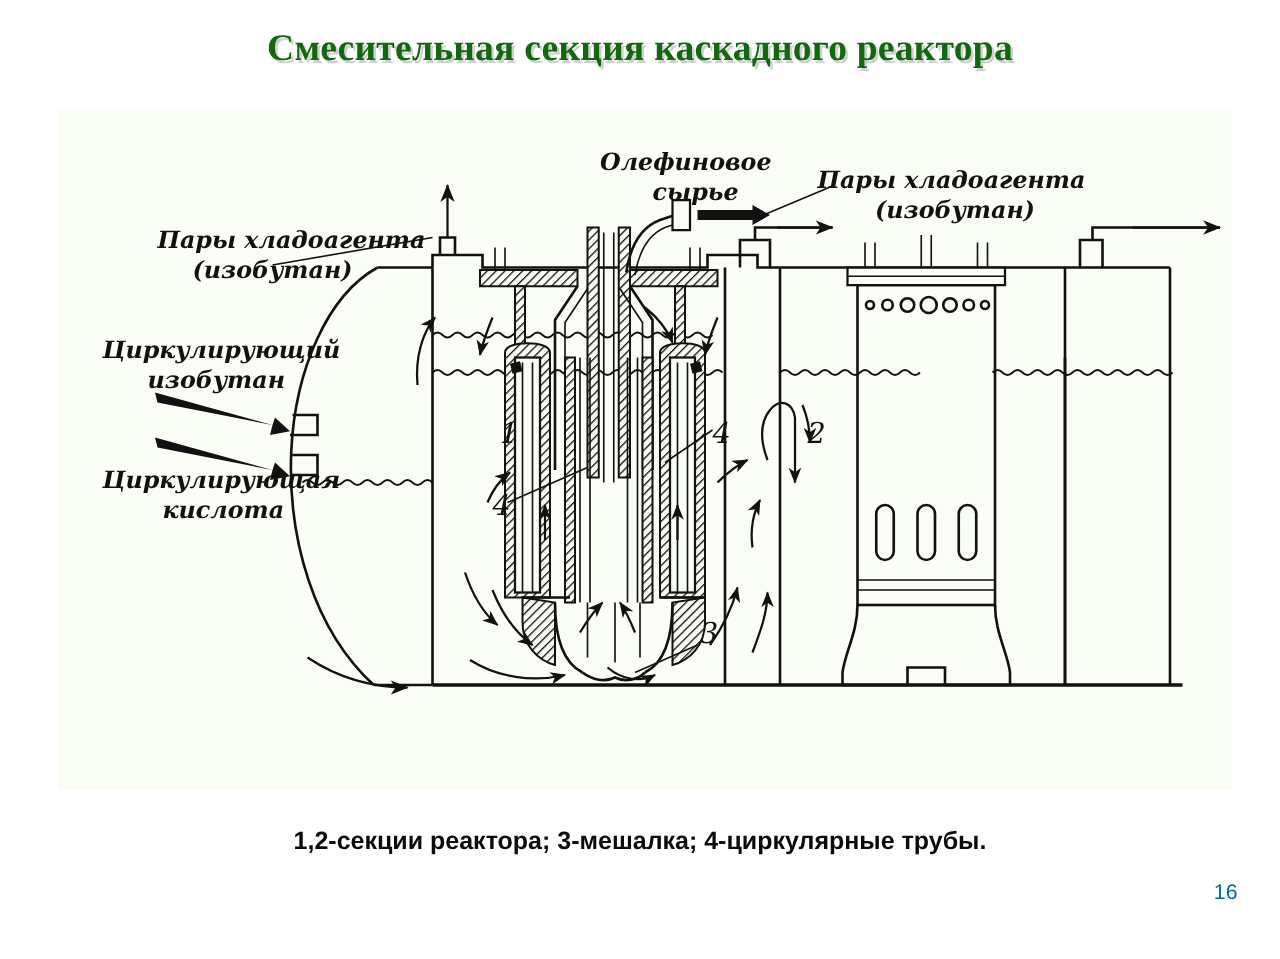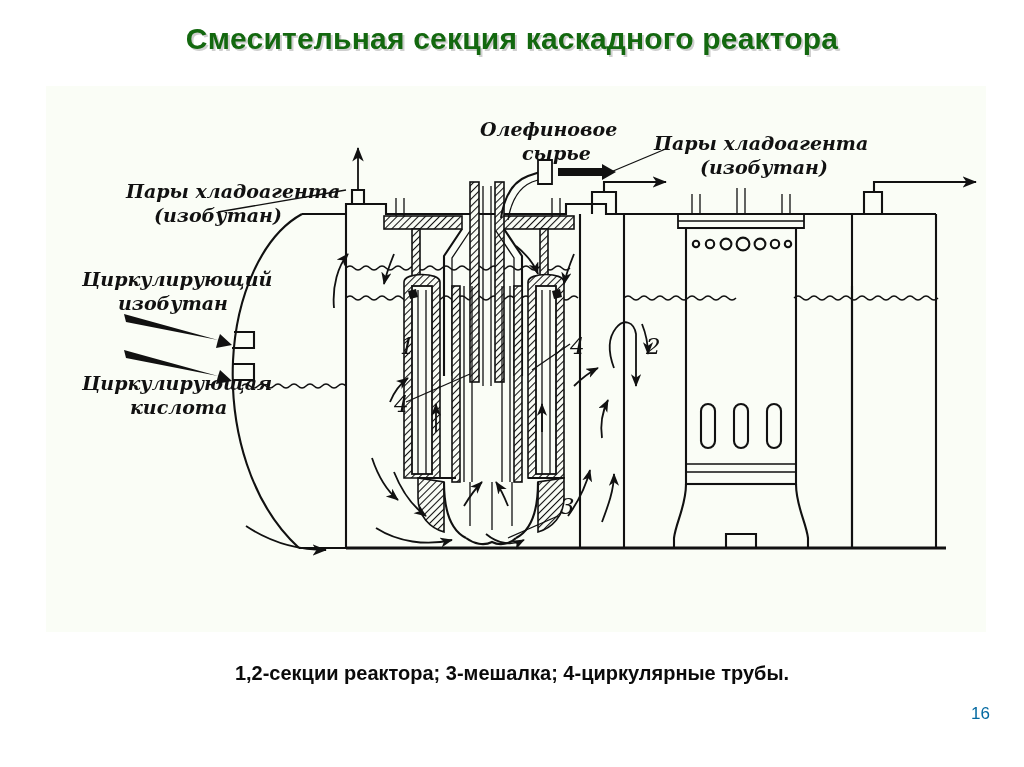--- a/index.html
+++ b/index.html
@@ -16,21 +16,21 @@
     font-family: "Liberation Sans", sans-serif;
   }
 
   
   .slide-title {
     position: absolute;
     left: 0;
     top: 22px;
     width: 1024px;
     text-align: center;
-    font-family: Liberation Sans, sans-serif;
+    font-family: Liberation Serif, serif;
     font-weight: bold;
     font-size: 30px;
     letter-spacing: 0.2px;
     color: #13680f;
     text-shadow: 2px 2px 0 #cfcfcf;
     white-space: nowrap;
   }
 
   
   .figure-panel {

